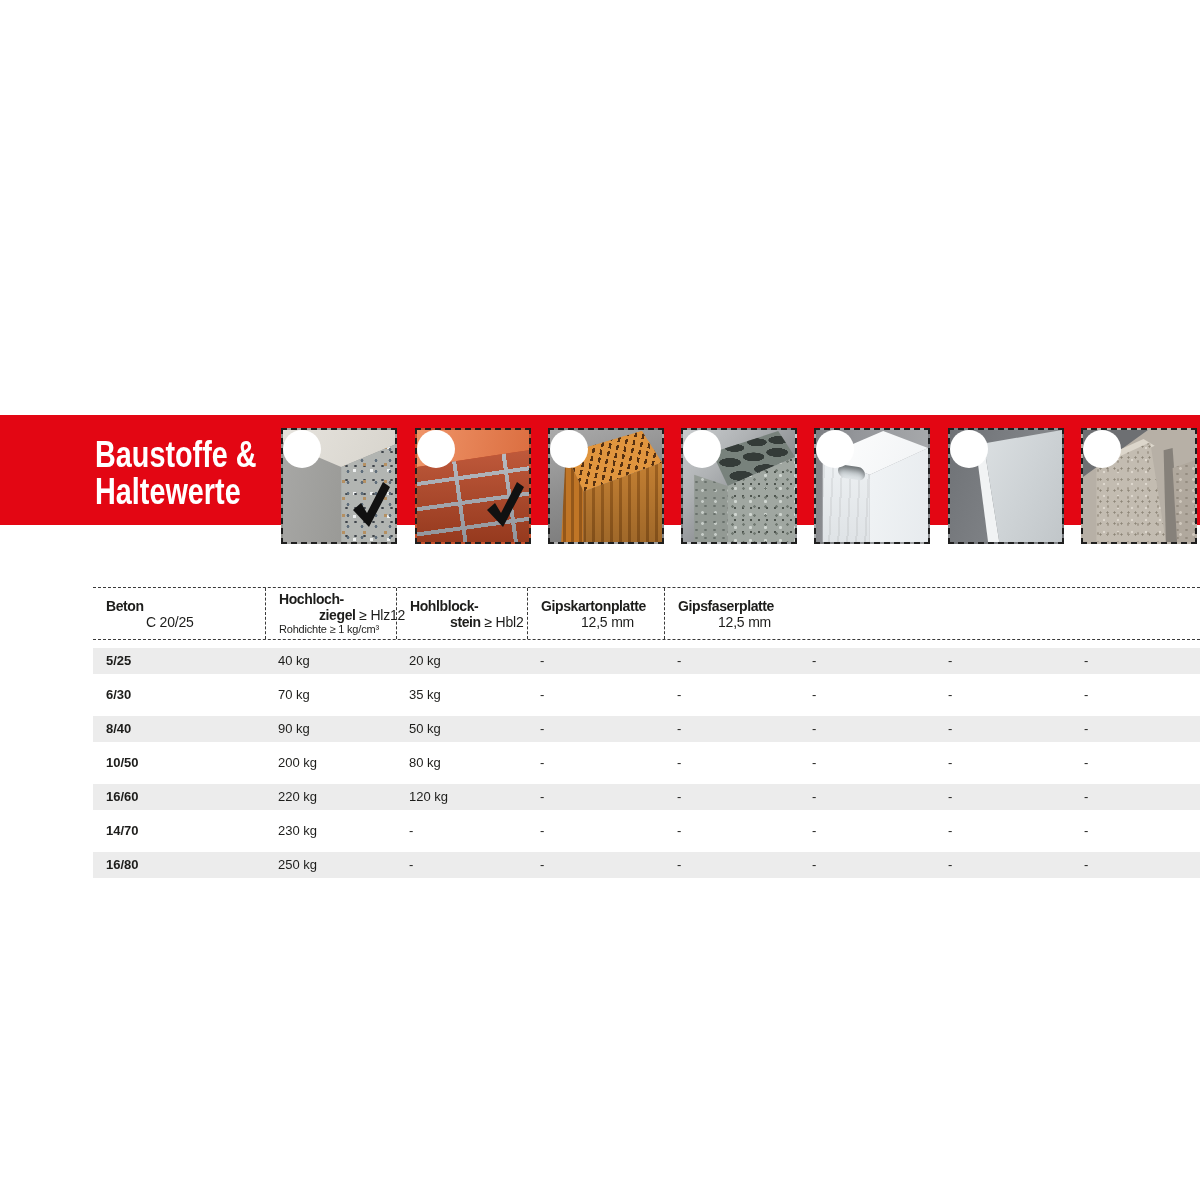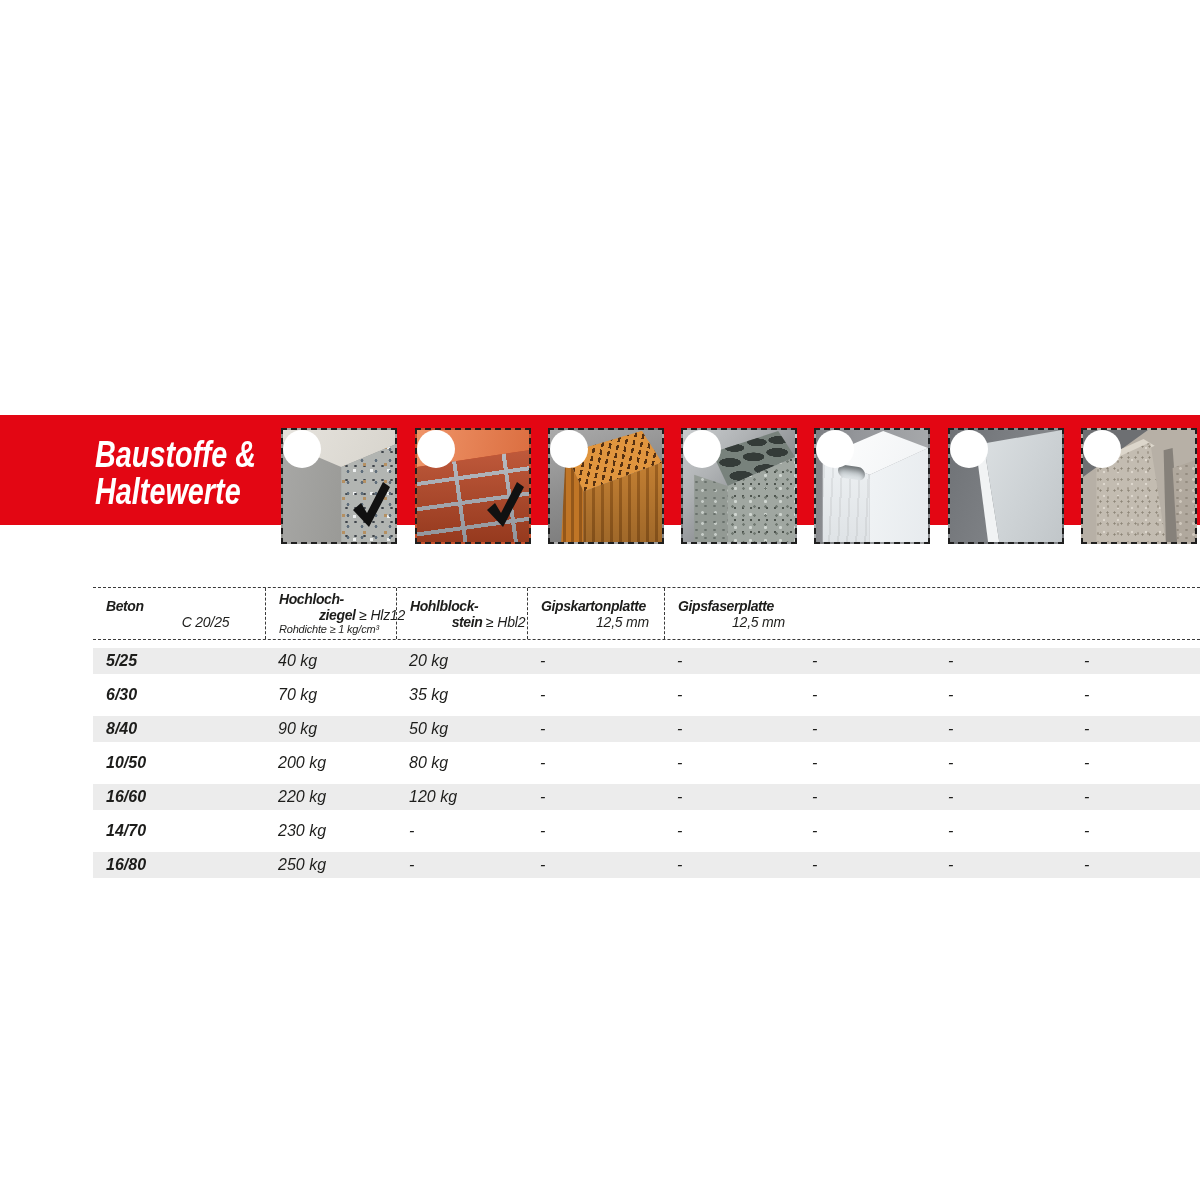--- a/index.html
+++ b/index.html
@@ -1,17 +1,17 @@
 <!DOCTYPE html>
 <html><head>
 <meta charset="utf-8">
 <style>
   html,body{margin:0;padding:0;background:#fff;}
   .page{position:relative;width:1200px;height:1200px;background:#fff;overflow:hidden;
-        font-family:"Liberation Sans", sans-serif;color:#1d1d1b;font-style:italic;}
+        font-family:"Liberation Sans", sans-serif;color:#1d1d1b;}
 
   
   .banner{position:absolute;left:0;top:415px;width:1200px;height:110px;background:#e30613;}
   .banner-title{position:absolute;left:95px;top:436px;color:#fff;font-size:36px;font-weight:700;
                 line-height:37px;transform:scaleX(.8);transform-origin:left top;white-space:nowrap;}
 
   
   .tile{position:absolute;top:428px;width:116px;height:116px;box-sizing:border-box;
         border:2px dashed #1f1f1f;overflow:hidden;background:#9b9ea1;}
   .tile>div{position:absolute;inset:0;}
@@ -112,26 +112,26 @@
 
   
   .table{position:absolute;left:93px;top:587px;width:1107px;}
   .thead{display:grid;grid-template-columns:172px 131px 131px 137px 135px 136px 136px 129px;
          height:53px;border-top:1.5px dashed #3a3a3a;border-bottom:1.5px dashed #3a3a3a;
          box-sizing:border-box;}
   .hcell{display:flex;flex-direction:column;justify-content:center;padding-left:13px;
          box-sizing:border-box;overflow:visible;}
   .hcell+.hcell{border-left:1.5px dashed #3a3a3a;}
   .hl1{font-size:14px;font-weight:700;line-height:16px;letter-spacing:-.4px;white-space:nowrap;}
-  .hl2{font-size:14px;line-height:16px;letter-spacing:-.2px;white-space:nowrap;text-align:center;}
+  .hl2{font-size:14px;line-height:16px;letter-spacing:-.2px;white-space:nowrap;}
   .hl2 .b{font-weight:700;letter-spacing:-.4px;margin-left:40px;}
   .hl3{font-size:11px;line-height:13px;letter-spacing:-.2px;white-space:nowrap;}
   .tbody{margin-top:3px;}
   .trow{display:grid;grid-template-columns:172px 131px 131px 137px 135px 136px 136px 129px;
-        height:26px;line-height:26px;font-size:16px;margin-top:8px;}
+        height:26px;line-height:26px;font-size:13px;margin-top:8px;}
   .trow:nth-child(odd){background:#ececec;}
   .cell{padding-left:13px;white-space:nowrap;}
   .cell.label{font-weight:700;}
 </style>
 </head>
 <body>
 
 <div class="page">
 
   <div class="banner"></div>

